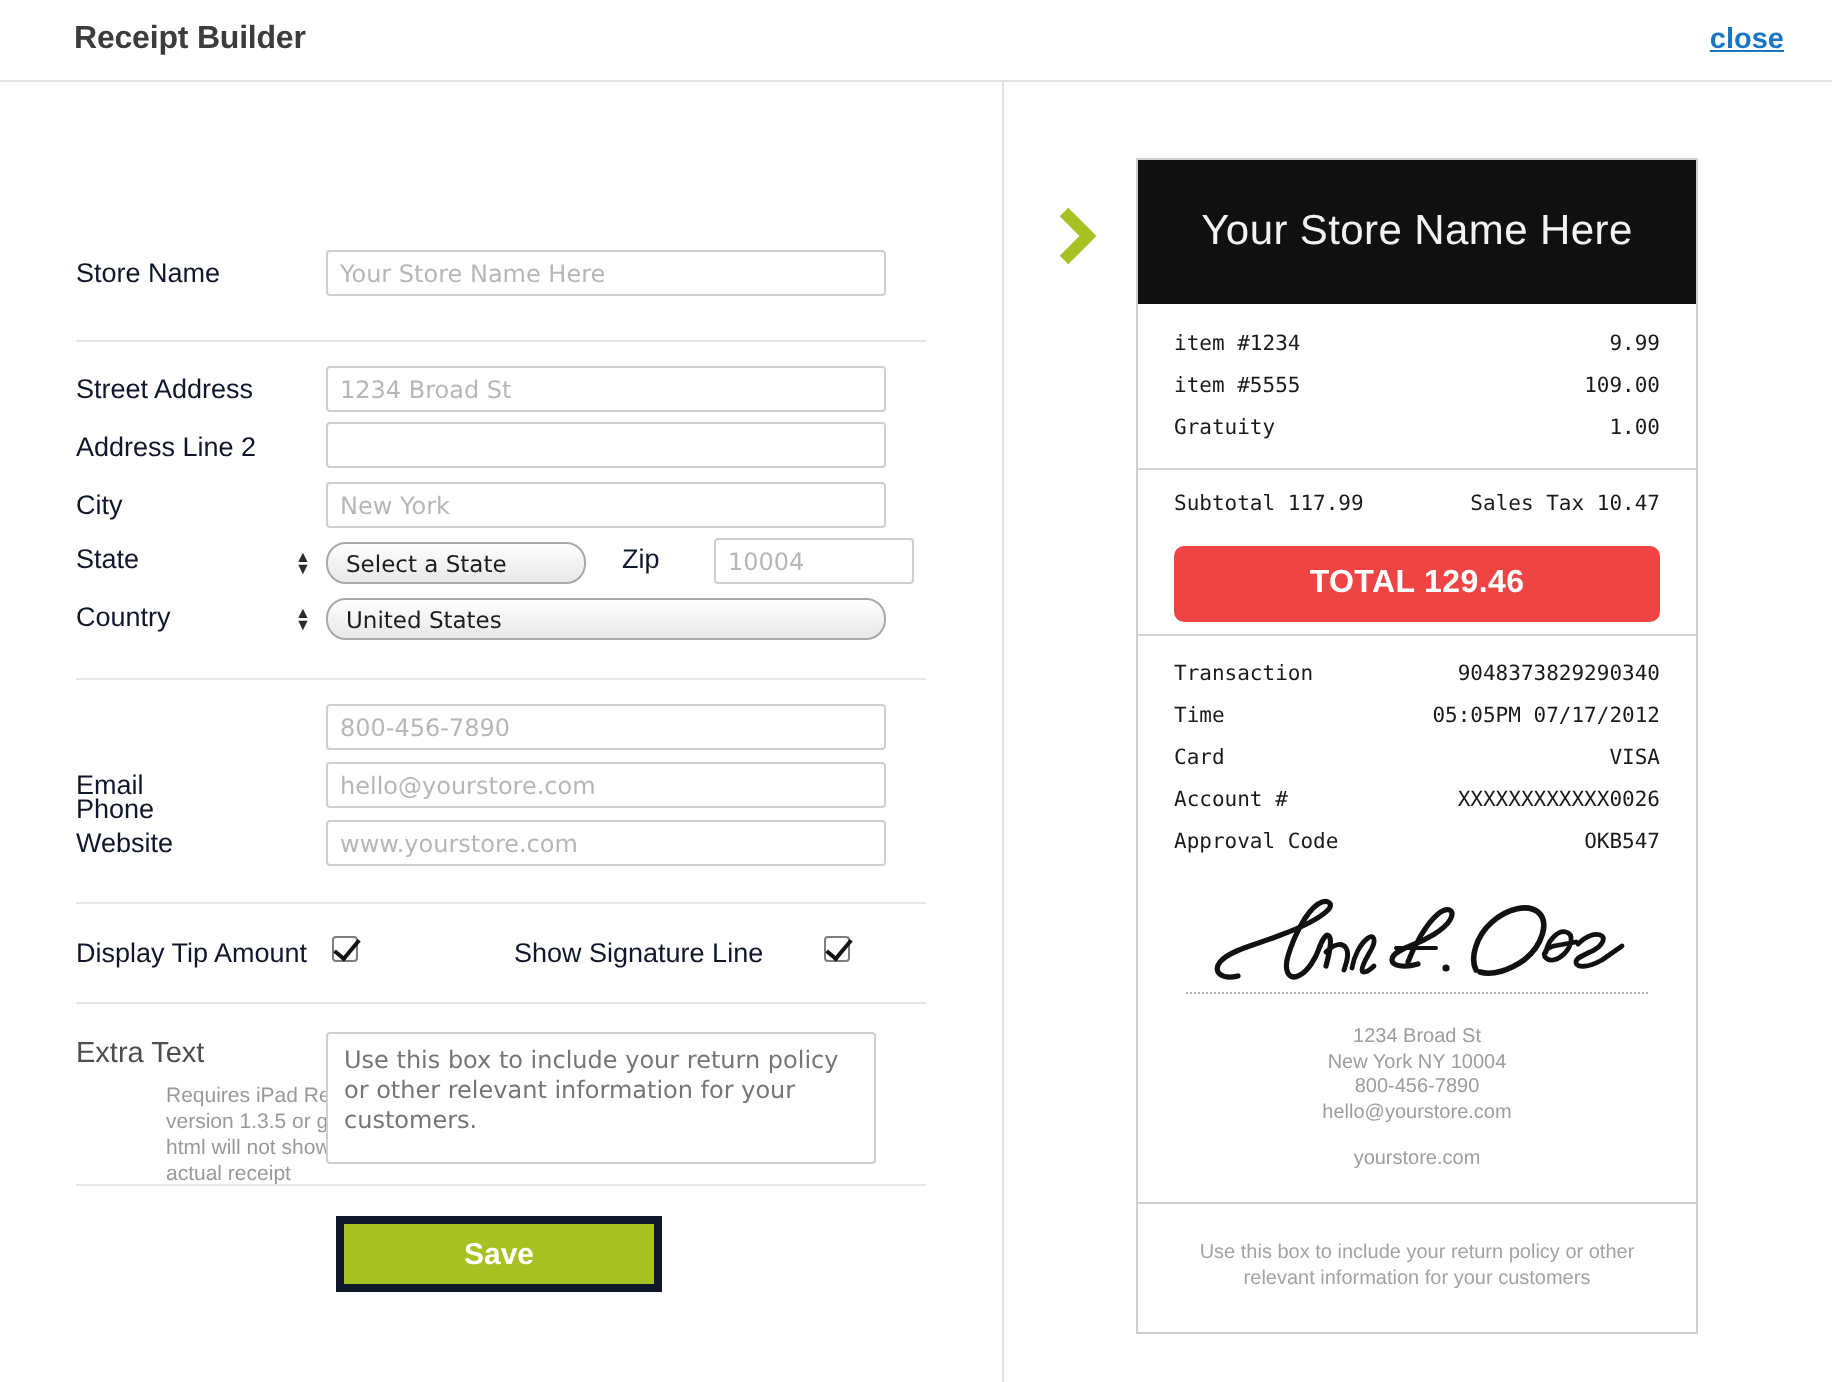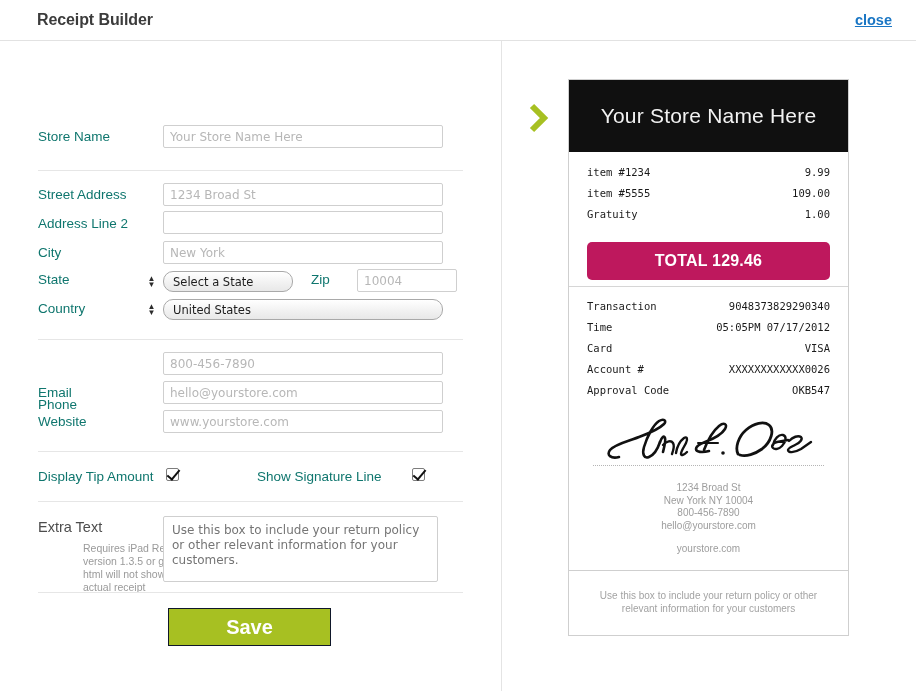--- a/index.html
+++ b/index.html
@@ -60,21 +60,21 @@
   .form {
     position: absolute;
     left: 0;
     top: 0;
     width: 501px;
     height: 650px;
   }
   .lbl {
     position: absolute;
     font-size: 13.5px;
-    color: #0f766e;
+    color: #0f172a;
     white-space: nowrap;
   }
   input.fld {
     position: absolute;
     box-sizing: border-box;
     height: 23px;
     border: 1px solid #cfcfcf;
     border-radius: 2px;
     background: #fff;
     font-family: "DejaVu Sans", sans-serif;
@@ -170,23 +170,23 @@
     line-height: 15px;
   }
 
   .savebtn {
     position: absolute;
     left: 168px;
     top: 567px;
     width: 163px;
     height: 38px;
     background: #a7c022;
-    border: 1px solid #0f172a;
+    border: 4px solid #0f172a;
     color: #ffffff;
-    font-size: 20px;
+    font-size: 15px;
     font-weight: bold;
     font-family: "Liberation Sans", sans-serif;
     cursor: pointer;
     padding: 0;
   }
 
   
   .preview {
     position: absolute;
     left: 501px;
@@ -234,21 +234,21 @@
     display: flex;
     justify-content: space-between;
     font-size: 10.5px;
     color: #1a1a1a;
     line-height: 21px;
     letter-spacing: 0px;
   }
   .rc-hr { border-top: 1px solid #d6d6d6; }
   .rc-total-sec { padding: 8px 18px 6px 18px; }
   .rc-totalbox {
-    background: #be185d;
+    background: #ef4444;
     border-radius: 5px;
     height: 38px;
     display: flex;
     align-items: center;
     justify-content: center;
     color: #ffffff;
     font-family: "Liberation Sans", sans-serif;
     font-size: 16px;
     font-weight: bold;
     letter-spacing: 0.2px;
@@ -393,20 +393,26 @@
         <div class="rc-line">
           <span>item #5555</span>
           <span>109.00</span>
         </div>
         <div class="rc-line">
           <span>Gratuity</span>
           <span>1.00</span>
         </div>
       </div>
 
+      <div class="rc-sec rc-hr" style="padding-top:7px; padding-bottom:2px;">
+        <div class="rc-line">
+          <span>Subtotal 117.99</span>
+          <span>Sales Tax 10.47</span>
+        </div>
+      </div>
 
       <div class="rc-total-sec">
         <div class="rc-totalbox">TOTAL 129.46</div>
       </div>
 
       <div class="rc-sec rc-hr" style="padding-top:9px; padding-bottom:8px;">
         <div class="rc-line">
           <span>Transaction</span>
           <span>9048373829290340</span>
         </div>

